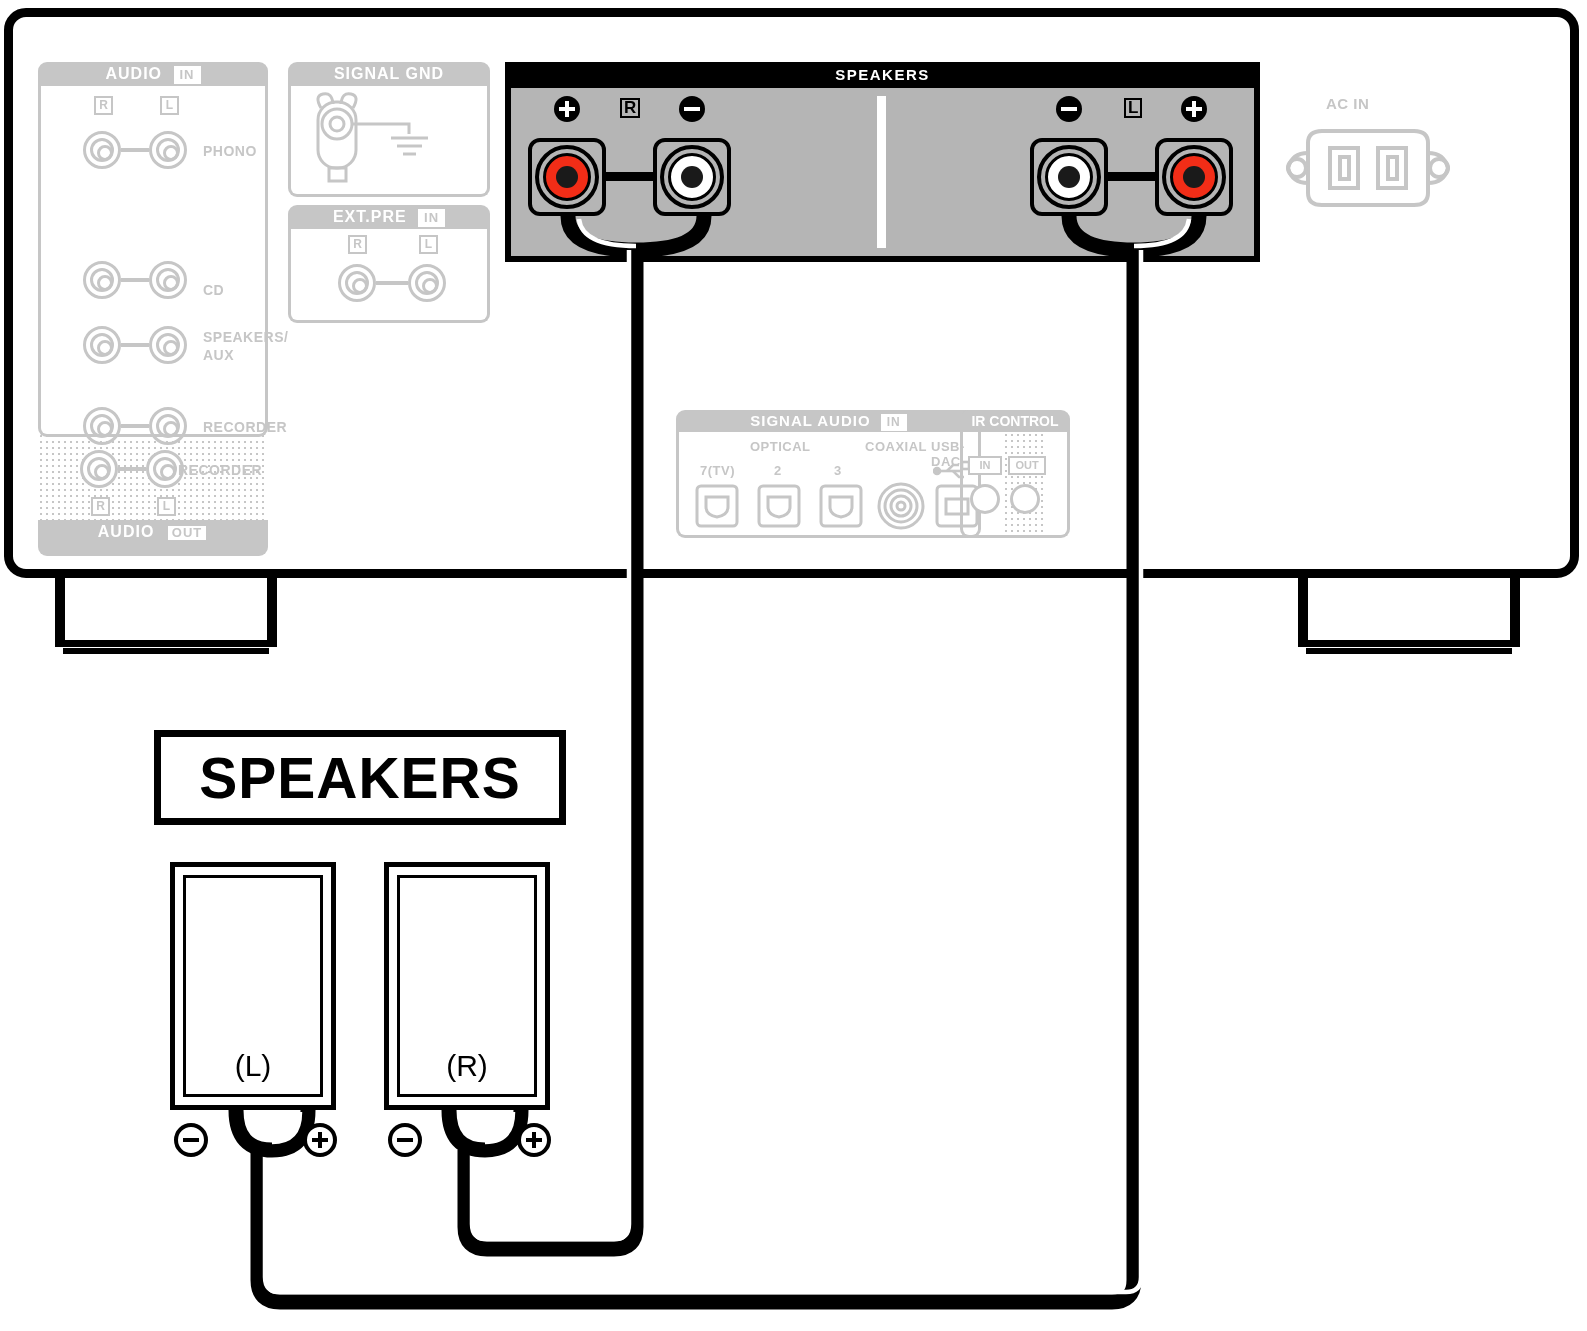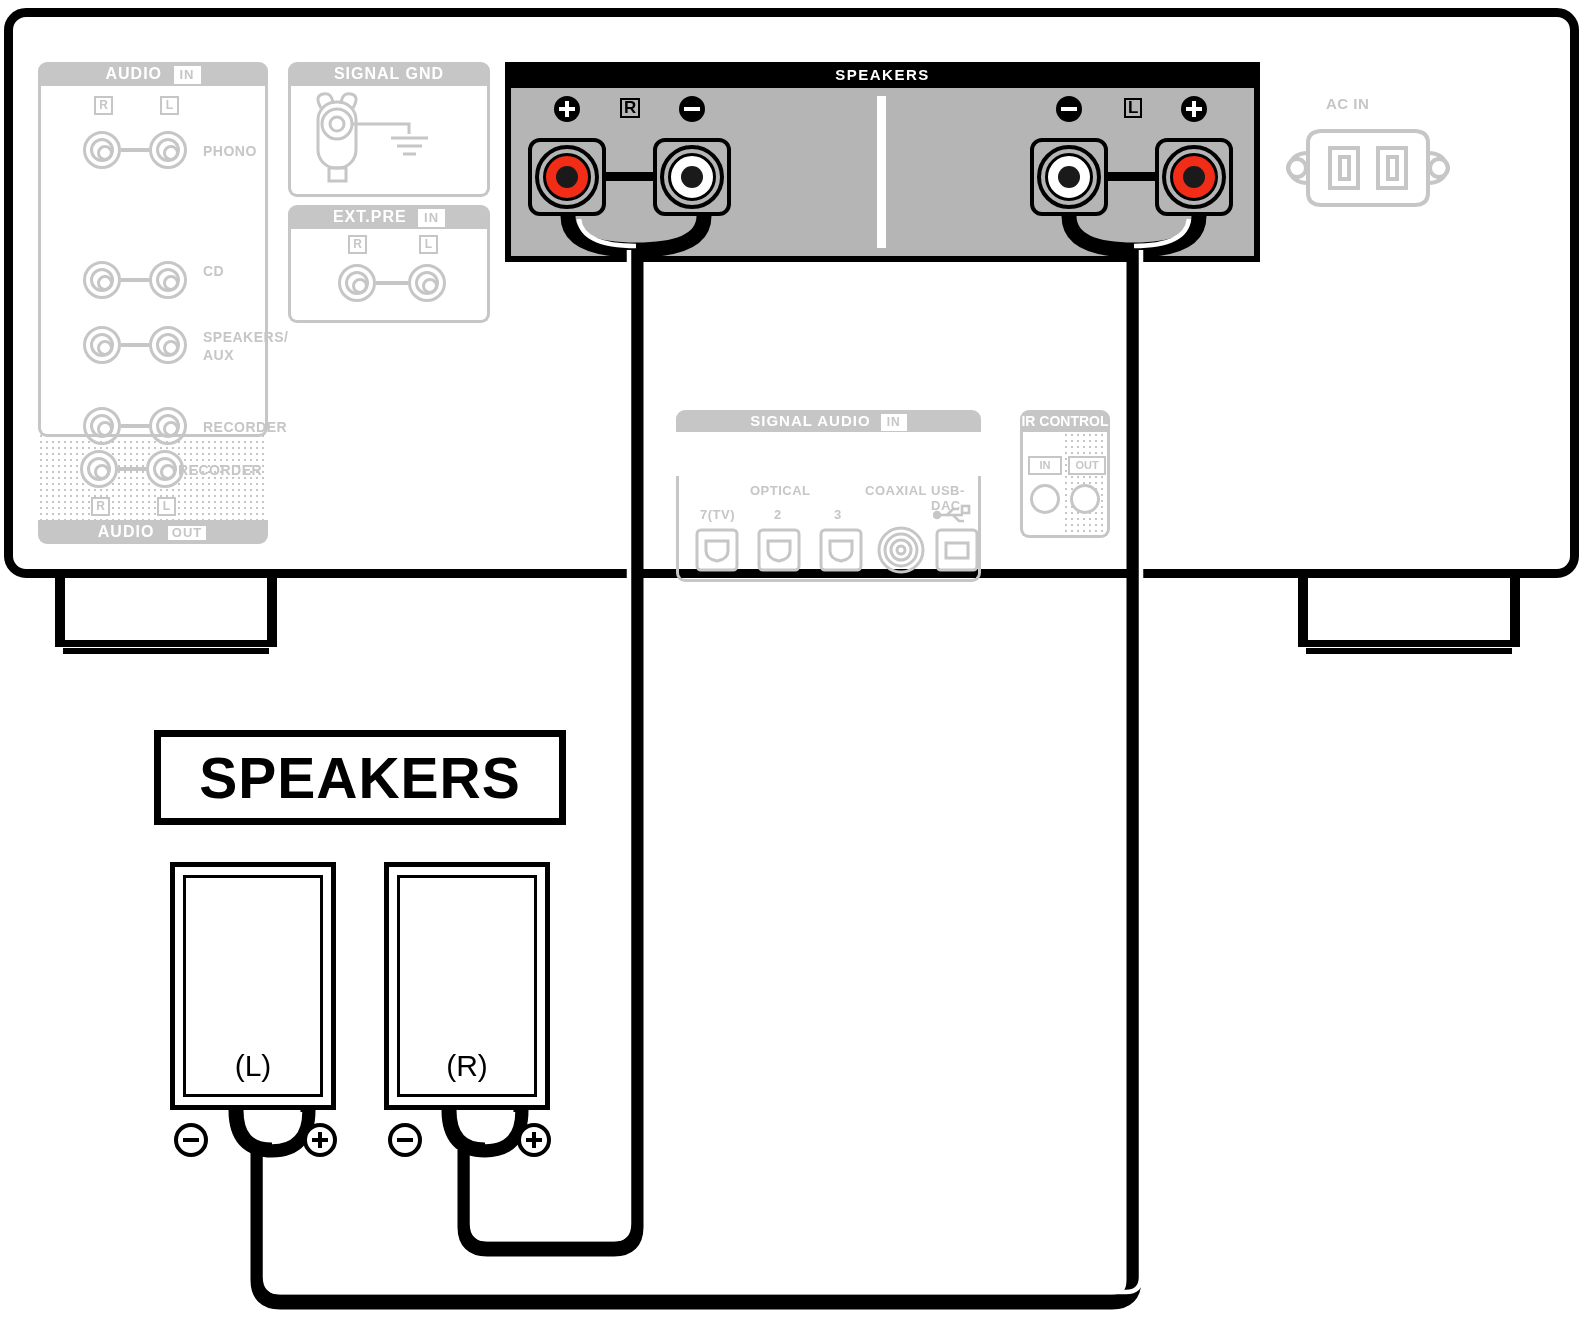--- a/index.html
+++ b/index.html
@@ -94,21 +94,21 @@
     <div class="rlbl" style="position:absolute;left:119px;top:10px;">L</div>
 
     <div class="rca" style="left:42px;top:45px;"></div>
     <div class="rcabar" style="left:80px;top:62px;width:28px;"></div>
     <div class="rca" style="left:108px;top:45px;"></div>
     <div class="jlabel" style="left:162px;top:57px;">PHONO</div>
 
     <div class="rca" style="left:42px;top:175px;"></div>
     <div class="rcabar" style="left:80px;top:192px;width:28px;"></div>
     <div class="rca" style="left:108px;top:175px;"></div>
-    <div class="jlabel" style="left:162px;top:177px;">CD</div>
+    <div class="jlabel" style="left:162px;top:196px;">CD</div>
 
     <div class="rca" style="left:42px;top:240px;"></div>
     <div class="rcabar" style="left:80px;top:257px;width:28px;"></div>
     <div class="rca" style="left:108px;top:240px;"></div>
     <div class="jlabel" style="left:162px;top:243px;white-space:pre;line-height:1.25;">SPEAKERS/
 AUX</div>
 
     <div class="rca" style="left:42px;top:321px;"></div>
     <div class="rcabar" style="left:80px;top:338px;width:28px;"></div>
     <div class="rca" style="left:108px;top:321px;"></div>
@@ -117,21 +117,21 @@
 </div>
 
 <div class="panel" style="left:38px;top:433px;width:230px;height:115px;">
   <div class="stipple" style="position:absolute;left:0;top:0;width:230px;height:87px;border-radius:8px 8px 0 0;"></div>
   <div class="rca" style="left:42px;top:17px;background:#fff;"></div>
   <div class="rcabar" style="left:80px;top:34px;width:28px;"></div>
   <div class="rca" style="left:108px;top:17px;background:#fff;"></div>
   <div class="jlabel" style="left:140px;top:29px;">RECORDER</div>
   <div class="rlbl" style="position:absolute;left:53px;top:64px;border-color:#c6c6c6;background:#fff;">R</div>
   <div class="rlbl" style="position:absolute;left:119px;top:64px;border-color:#c6c6c6;background:#fff;">L</div>
-  <div class="hdr" style="position:absolute;left:0;top:87px;width:230px;height:24px;line-height:24px;font-size:16px;border-radius:0 0 9px 9px;">
+  <div class="hdr" style="position:absolute;left:0;top:87px;width:230px;height:36px;line-height:24px;font-size:16px;border-radius:0 0 9px 9px;">
     <span>AUDIO</span>
     <span class="boxlbl" style="font-size:13px;margin-left:6px;border-color:#c6c6c6;">OUT</span>
   </div>
 </div>
 
 <div class="panel" style="left:288px;top:62px;width:202px;height:135px;border-radius:13px;">
   <div class="hdr" style="height:24px;line-height:24px;font-size:16px;">SIGNAL GND</div>
   <div class="body" style="height:111px;">
     <svg width="196" height="105" viewBox="0 0 196 105">
       <g fill="none" stroke="#c6c6c6" stroke-width="3">
@@ -162,21 +162,21 @@
     <div class="rcabar" style="left:85px;top:52px;width:32px;"></div>
     <div class="rca" style="left:117px;top:35px;"></div>
   </div>
 </div>
 
 <div class="panel" style="left:676px;top:410px;width:305px;height:128px;">
   <div class="hdr" style="height:22px;line-height:22px;font-size:15px;">
     <span>SIGNAL AUDIO</span>
     <span class="boxlbl" style="font-size:12px;margin-left:5px;">IN</span>
   </div>
-  <div class="body" style="height:106px;margin-top:44px;">
+  <div class="body" style="height:106px;">
     <div class="jlabel" style="left:71px;top:7px;font-size:13px;">OPTICAL</div>
     <div class="jlabel" style="left:21px;top:31px;font-size:13px;">7(TV)</div>
     <div class="jlabel" style="left:95px;top:31px;font-size:13px;">2</div>
     <div class="jlabel" style="left:155px;top:31px;font-size:13px;">3</div>
     <div class="jlabel" style="left:186px;top:7px;font-size:13px;">COAXIAL</div>
     <div class="jlabel" style="left:252px;top:7px;font-size:13px;">USB-DAC</div>
 
     <svg class="abs" style="left:16px;top:52px;" width="44" height="44" viewBox="0 0 44 44">
       <rect x="2" y="2" width="40" height="40" rx="4" fill="none" stroke="#c6c6c6" stroke-width="3"></rect>
       <path d="M11 13 h22 v10 q0 8 -11 10 q-11 -2 -11 -10 z" fill="none" stroke="#c6c6c6" stroke-width="3"></path>
@@ -206,21 +206,21 @@
         <rect x="29" y="2" width="7" height="7"></rect>
       </g>
     </svg>
     <svg class="abs" style="left:256px;top:52px;" width="44" height="44" viewBox="0 0 44 44">
       <rect x="2" y="2" width="40" height="40" rx="4" fill="none" stroke="#c6c6c6" stroke-width="3"></rect>
       <rect x="11" y="15" width="22" height="15" fill="none" stroke="#c6c6c6" stroke-width="3"></rect>
     </svg>
   </div>
 </div>
 
-<div class="panel" style="left:1020px;top:410px;width:90px;height:128px;">
+<div class="panel" style="left:960px;top:410px;width:110px;height:128px;">
   <div class="hdr" style="height:22px;line-height:22px;font-size:14px;letter-spacing:0;">IR CONTROL</div>
   <div class="body" style="height:106px;">
     <div class="stipple" style="position:absolute;left:40px;top:0;width:44px;height:100px;"></div>
     <div class="rlbl" style="position:absolute;left:5px;top:24px;width:30px;background:#fff;font-size:11px;">IN</div>
     <div class="rlbl" style="position:absolute;left:45px;top:24px;width:34px;background:#fff;font-size:11px;">OUT</div>
     <div class="abs" style="left:7px;top:52px;width:30px;height:30px;border-radius:50%;border:3px solid #c6c6c6;box-sizing:border-box;background:#fff;"></div>
     <div class="abs" style="left:47px;top:52px;width:30px;height:30px;border-radius:50%;border:3px solid #c6c6c6;box-sizing:border-box;background:#fff;"></div>
   </div>
 </div>
 

